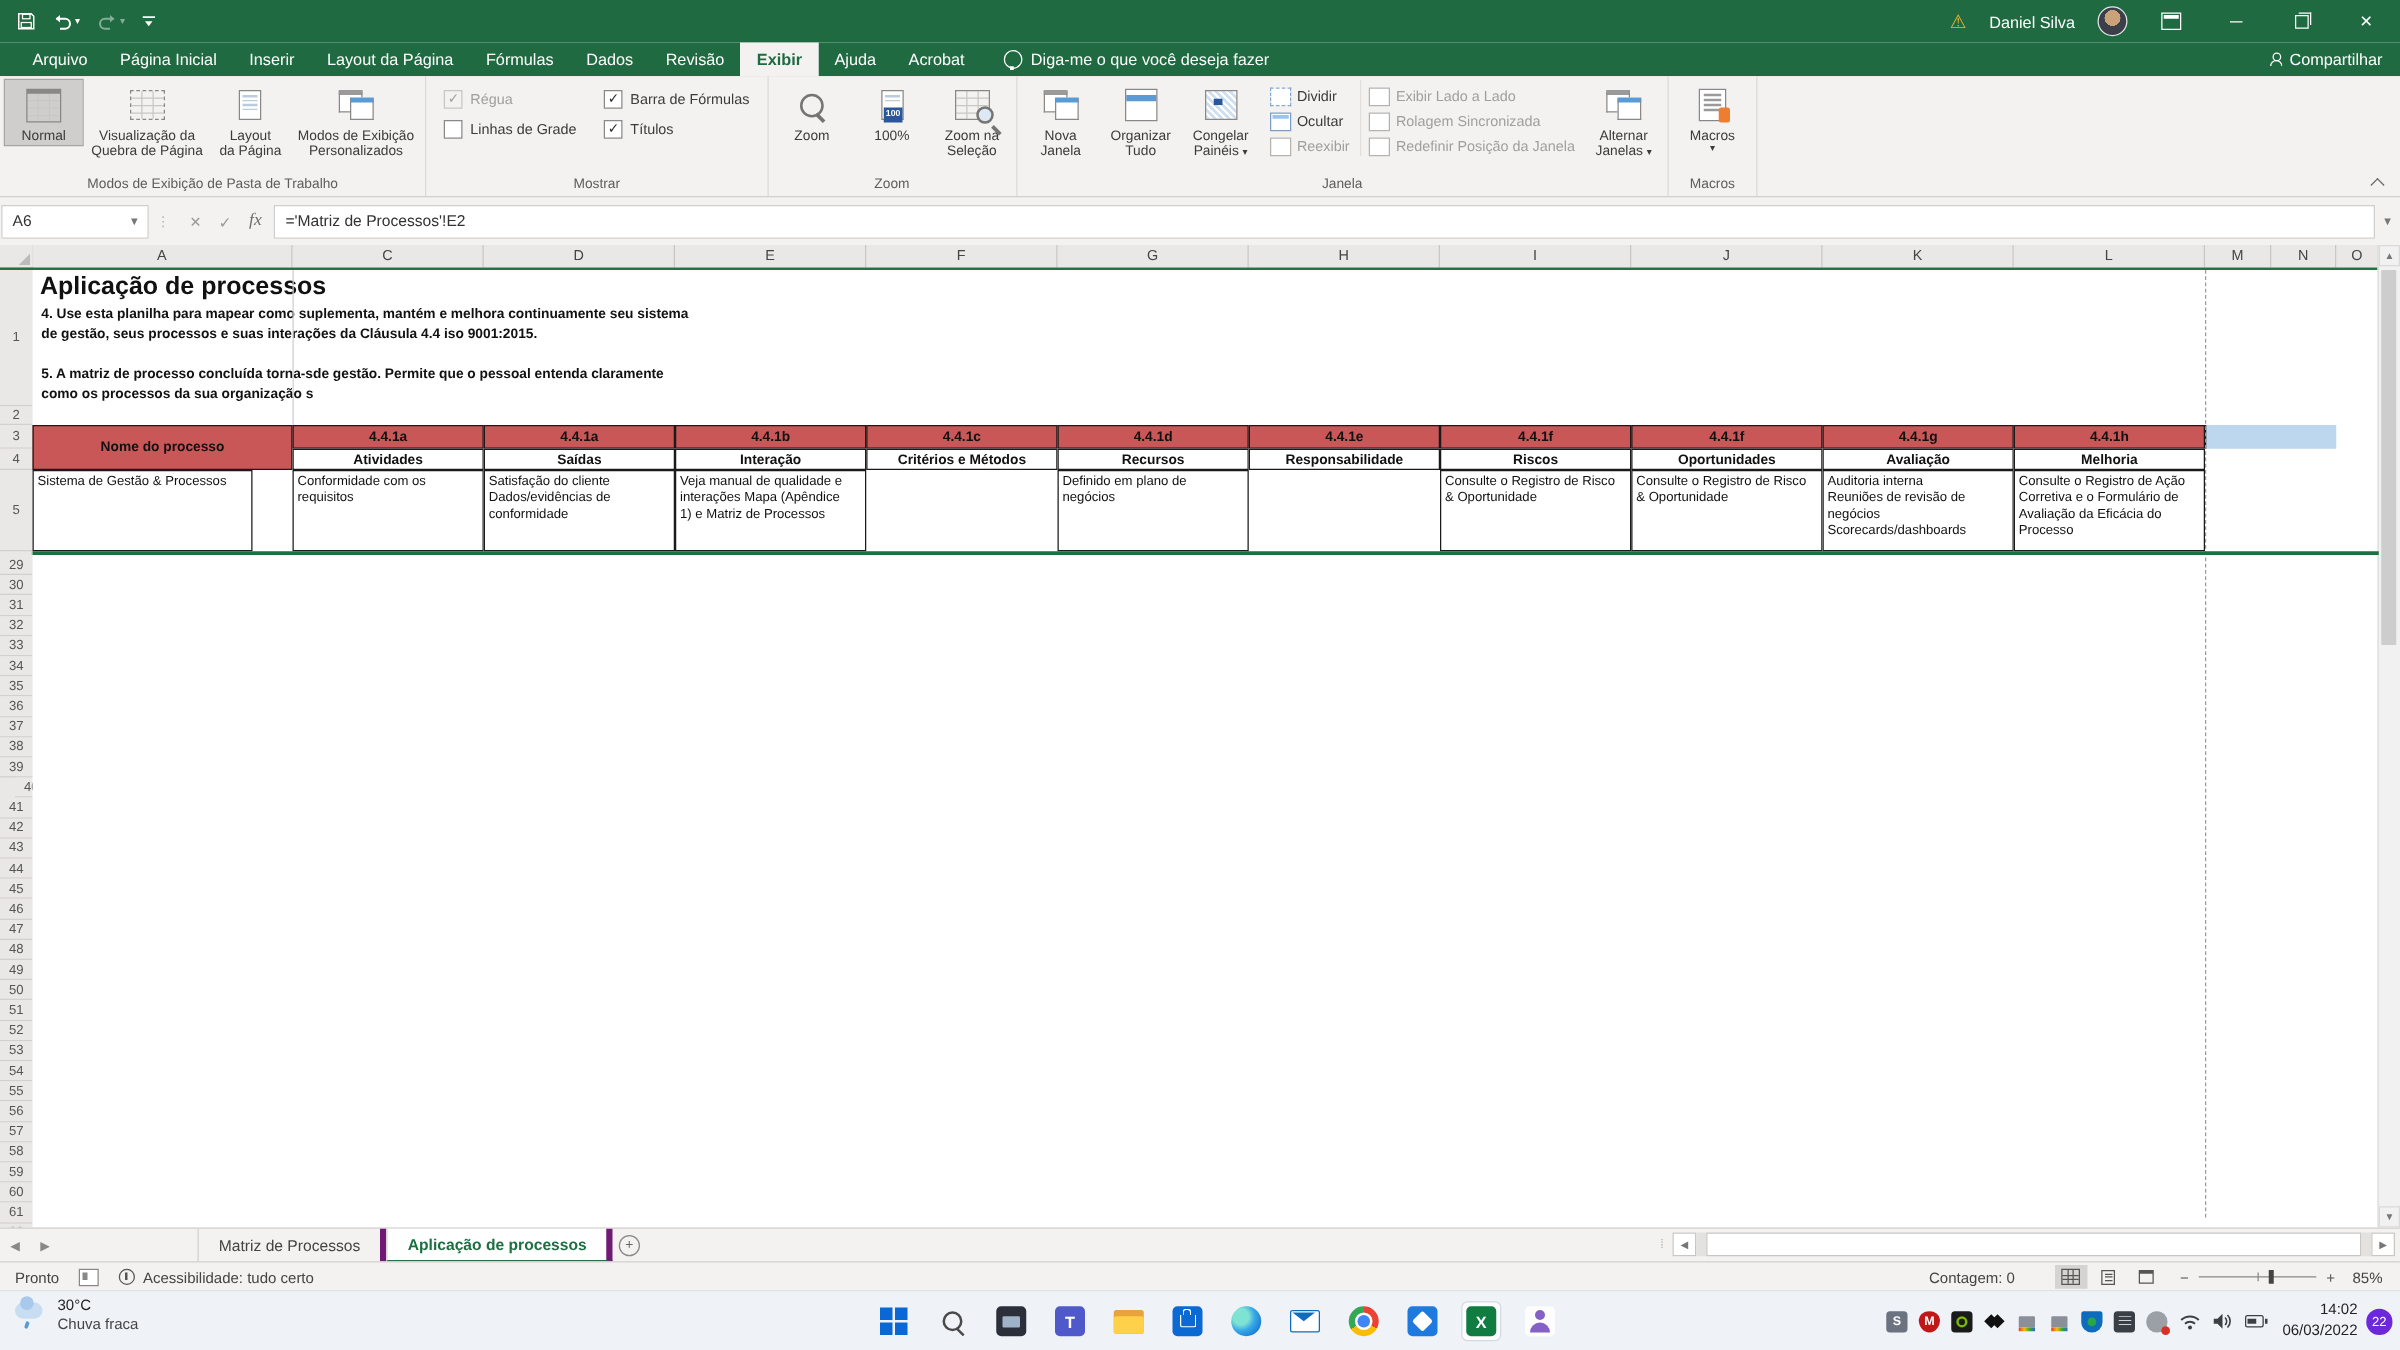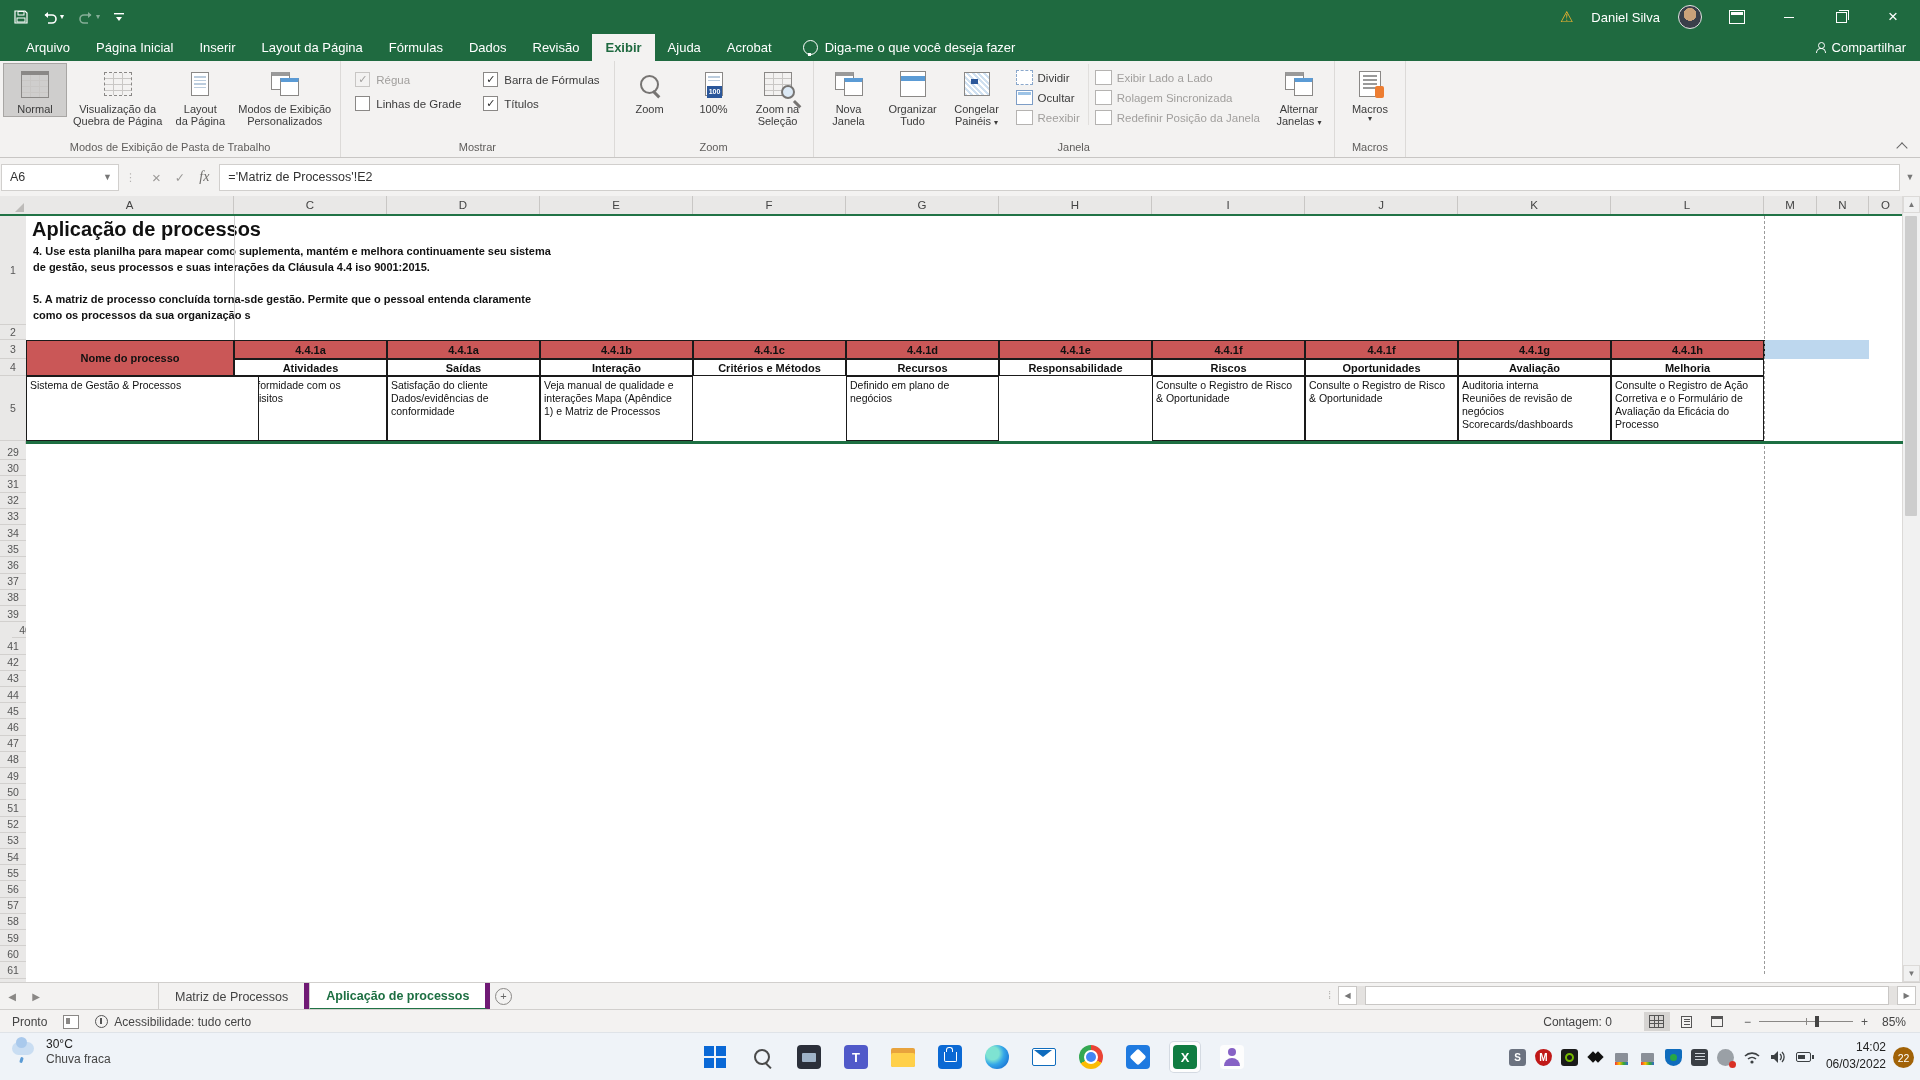--- a/index.html
+++ b/index.html
@@ -157,21 +157,21 @@
   .envel:before{content:"";position:absolute;left:1px;top:1px;border-left:9px solid transparent;border-right:9px solid transparent;border-top:7px solid #0f6cbd;}
   .chrome{width:24px;height:24px;border-radius:50%;background:conic-gradient(#ea4335 0 33%,#fbbc05 33% 66%,#34a853 66% 100%);position:relative;}
   .chrome:after{content:"";position:absolute;left:7px;top:7px;width:10px;height:10px;border-radius:50%;background:#4285f4;box-shadow:0 0 0 2px #fff;}
   .edge{width:24px;height:24px;border-radius:50%;background:radial-gradient(circle at 32% 35%,#7ee3d2 0 28%,#35a7e8 50%,#0b57c9 100%);}
   .people{width:24px;height:24px;border-radius:4px;background:#fdfdfd;position:relative;}
   .people:before{content:"";position:absolute;left:8px;top:3px;width:8px;height:8px;border-radius:50%;background:#8661c5;}
   .people:after{content:"";position:absolute;left:4px;bottom:3px;width:16px;height:8px;border-radius:8px 8px 0 0;background:#8661c5;}
   #tray{position:absolute;right:108px;top:0;height:48px;display:flex;align-items:center;gap:9px;}
   .tico{width:17px;height:17px;display:flex;align-items:center;justify-content:center;font-size:10px;font-weight:bold;color:#fff;border-radius:3px;position:relative;}
   #clock{position:absolute;right:34px;top:6px;text-align:right;font-size:12px;color:#222;line-height:17px;}
-  #badge{position:absolute;right:6px;top:14px;width:21px;height:21px;border-radius:50%;background:#a16207;color:#fff;
+  #badge{position:absolute;right:6px;top:14px;width:21px;height:21px;border-radius:50%;background:#6d28d9;color:#fff;
          display:flex;align-items:center;justify-content:center;font-size:10.5px;}
   
   .gridico{width:26px;height:22px;border:1px solid #8a8886;background:
       linear-gradient(#c9c7c5,#c9c7c5) 0 5px/100% 1px no-repeat,linear-gradient(#c9c7c5,#c9c7c5) 0 11px/100% 1px no-repeat,
       linear-gradient(#c9c7c5,#c9c7c5) 0 17px/100% 1px no-repeat,
       linear-gradient(90deg,#c9c7c5,#c9c7c5) 8px 0/1px 100% no-repeat,linear-gradient(90deg,#c9c7c5,#c9c7c5) 17px 0/1px 100% no-repeat;}
   .gridico.top{border-top:4px solid #8a8886;}
   .pageico{width:18px;height:24px;border:1px solid #8a8886;background:#fff;display:flex;flex-direction:column;gap:2px;padding:3px 2px;box-sizing:border-box;}
   .pageico i{height:1.5px;background:#bcd;}
   .magico{width:15px;height:15px;border:2.5px solid #767472;border-radius:50%;position:relative;}
@@ -517,21 +517,21 @@
       <div class="cell content" style="left: 1432px; top: 160px; width: 153px; height: 65px;">Auditoria interna
 Reuniões de revisão de
 negócios
 Scorecards/dashboards</div>
       <div class="cell hdr red" style="left: 1585px; top: 124px; width: 153px; height: 19px;">4.4.1h</div>
       <div class="cell hdr" style="left: 1585px; top: 143px; width: 153px; height: 17px;">Melhoria</div>
       <div class="cell content" style="left: 1585px; top: 160px; width: 153px; height: 65px;">Consulte o Registro de Ação
 Corretiva e o Formulário de
 Avaliação da Eficácia do
 Processo</div>
-      <div class="cell content" style="left: 0px; top: 160px; width: 233px; height: 65px;">Sistema de Gestão &amp; Processos</div>
+      <div class="cell content" style="left: 0px; top: 160px; width: 176px; height: 65px;">Sistema de Gestão &amp; Processos</div>
       <div class="cell blue" style="left: 1738px; top: 124px; width: 105px; height: 19px;"></div>
       <div id="row5-greenline" style="top: 225px;"></div>
       <div id="pagebreak" style="left: 1738px;"></div>
     </div>
   <div id="vscroll">
     <span class="varrow" style="top:0;">▲</span>
     <span id="vthumb"></span>
     <span class="varrow" style="bottom:0;">▼</span>
   </div>
 </div>

